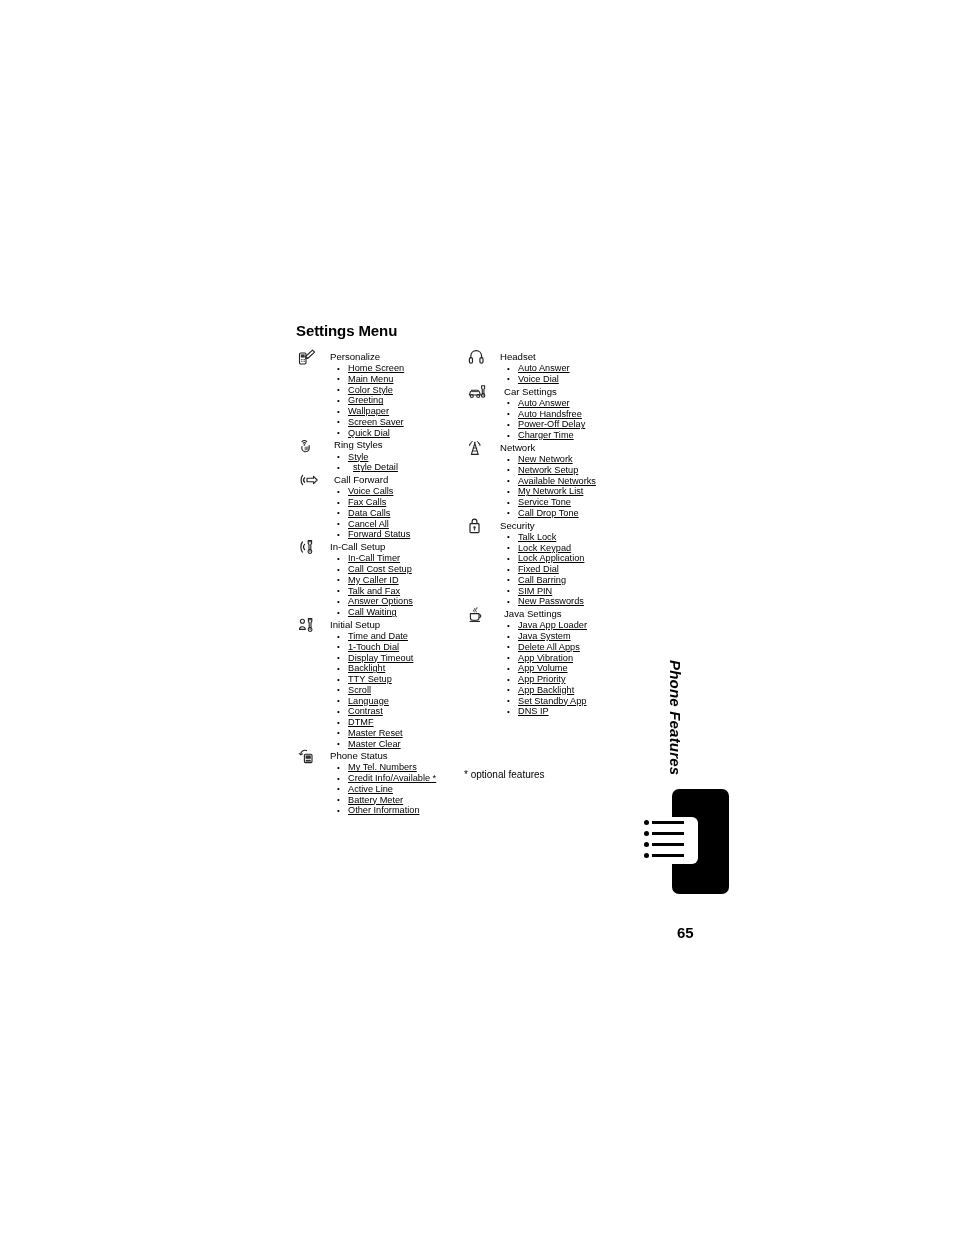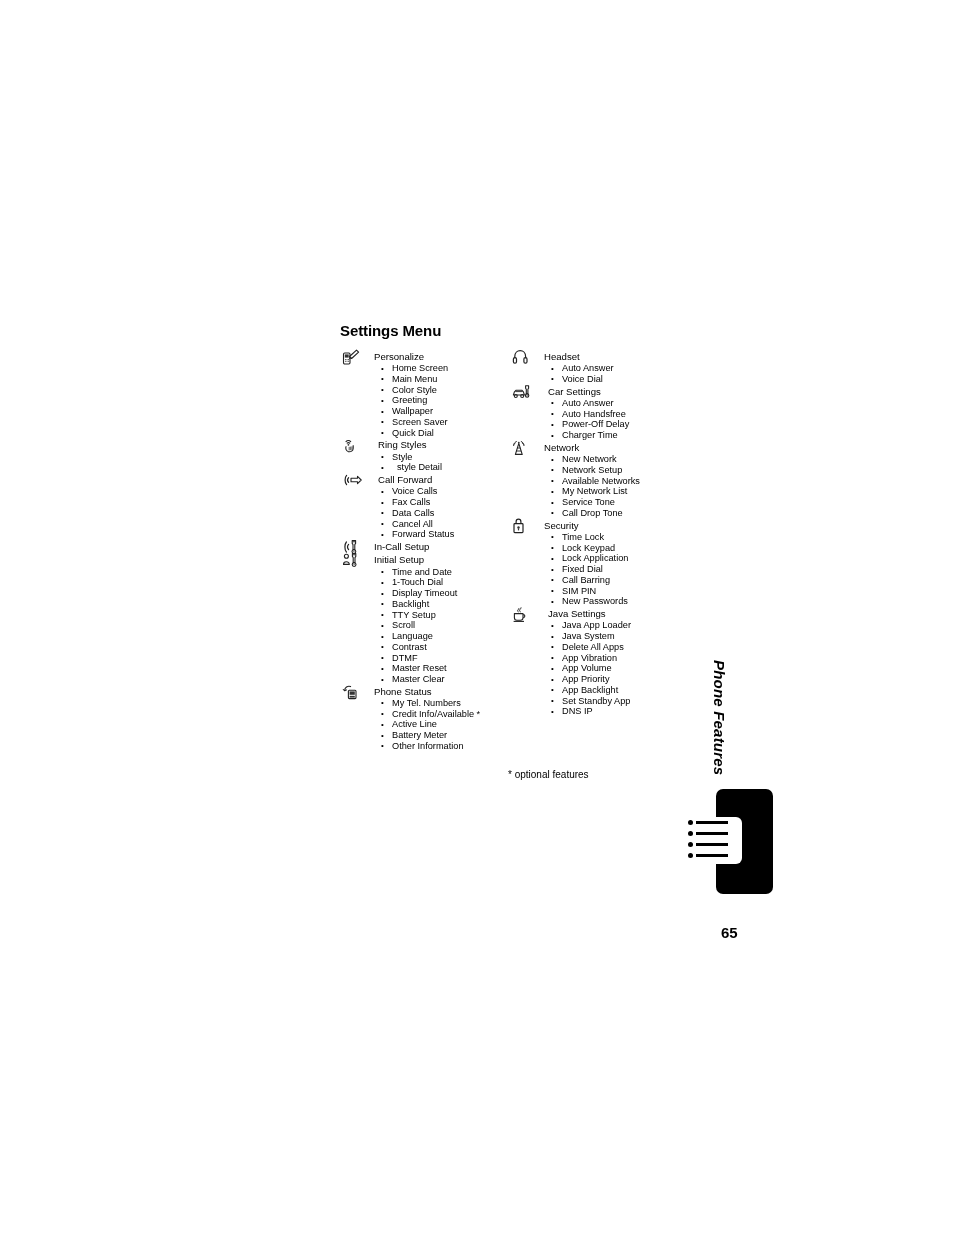--- a/index.html
+++ b/index.html
@@ -12,21 +12,20 @@
     height: 1235px;
     position: relative;
     font-family: "Liberation Sans", sans-serif;
     color: #000000;
     overflow: hidden;
   }
 
   .page {
     position: absolute;
     inset: 0;
-    margin-left: 44px;
   }
 
   
   #page-title {
     position: absolute;
     left: 296px;
     top: 322px;
     font-size: 15px;
     font-weight: bold;
     letter-spacing: -0.1px;
@@ -65,20 +64,21 @@
     height: 15px;
     display: block;
     line-height: 0;
   }
   .group-icon svg { display: block; }
 
   .items {
     list-style: none;
     margin: 0;
     padding: 0;
+    text-decoration: underline;
   }
   .item {
     font-size: 9.2px;
     line-height: 10.75px;
     padding-left: 52px;
     position: relative;
     white-space: nowrap;
   }
   .item.deep { padding-left: 57px; }
   .item::before {
@@ -234,20 +234,28 @@
         <div class="group-head"><span class="group-icon">
             <svg viewBox="0 0 22 16" width="22" height="16">
       <path d="M4.4 3 C2.4 5.2 2.4 10.8 4.4 13" fill="none" stroke="#222" stroke-width="1.2" stroke-linecap="round"></path>
       <path d="M6.6 5.4 C5.4 6.8 5.4 9.2 6.6 10.6" fill="none" stroke="#222" stroke-width="1.2" stroke-linecap="round"></path>
       <path d="M10.2 1.6 L13.6 1.6 L13.6 4.4 L12.8 5.6 L12.8 10.6 L11 10.6 L11 5.6 L10.2 4.4 Z" fill="none" stroke="#222" stroke-width="1.1" stroke-linejoin="round"></path>
       <path d="M10.6 2.8 L13.2 2.8" stroke="#222" stroke-width="0.9"></path>
       <circle cx="11.9" cy="12.6" r="1.9" fill="none" stroke="#222" stroke-width="1.1"></circle>
       <circle cx="11.9" cy="12.6" r="0.6" fill="#333"></circle>
     </svg>
           </span><span>In-Call Setup</span></div>
+        <ul class="items">
+          <li class="item">In-Call Timer</li>
+          <li class="item">Call Cost Setup</li>
+          <li class="item">My Caller ID</li>
+          <li class="item">Talk and Fax</li>
+          <li class="item">Answer Options</li>
+          <li class="item">Call Waiting</li>
+        </ul>
       </div>
       <div class="group">
         <div class="group-head"><span class="group-icon">
             <svg viewBox="0 0 22 16" width="22" height="16">
       <circle cx="4.4" cy="4.2" r="2" fill="none" stroke="#222" stroke-width="1.1"></circle>
       <path d="M1.5 12.4 C1.5 8.9 7.3 8.9 7.3 12.4 Z" fill="none" stroke="#222" stroke-width="1.1" stroke-linejoin="round"></path>
       <path d="M10.4 1.6 L13.8 1.6 L13.8 4.4 L13 5.6 L13 10.6 L11.2 10.6 L11.2 5.6 L10.4 4.4 Z" fill="none" stroke="#222" stroke-width="1.1" stroke-linejoin="round"></path>
       <path d="M10.8 2.8 L13.4 2.8" stroke="#222" stroke-width="0.9"></path>
       <circle cx="12.1" cy="12.6" r="1.9" fill="none" stroke="#222" stroke-width="1.1"></circle>
       <circle cx="12.1" cy="12.6" r="0.6" fill="#333"></circle>
@@ -344,21 +352,21 @@
       <div class="group">
         <div class="group-head"><span class="group-icon">
             <svg viewBox="0 0 22 16" width="22" height="16">
       <rect x="2" y="5.6" width="9" height="9" rx="0.8" fill="none" stroke="#222" stroke-width="1.2"></rect>
       <path d="M4.1 5.6 L4.1 3.8 C4.1 2.2 5.2 1.2 6.5 1.2 C7.8 1.2 8.9 2.2 8.9 3.8 L8.9 5.6" fill="none" stroke="#222" stroke-width="1.2"></path>
       <circle cx="6.5" cy="9.4" r="1.2" fill="#333"></circle>
       <path d="M6.5 10.2 L6.5 12.4" stroke="#333" stroke-width="1.2"></path>
     </svg>
           </span><span>Security</span></div>
         <ul class="items">
-          <li class="item">Time Lock</li>
+          <li class="item">Talk Lock</li>
           <li class="item">Lock Keypad</li>
           <li class="item">Lock Application</li>
           <li class="item">Fixed Dial</li>
           <li class="item">Call Barring</li>
           <li class="item">SIM PIN</li>
           <li class="item">New Passwords</li>
         </ul>
       </div>
       <div class="group">
         <div class="group-head extra-indent"><span class="group-icon">

